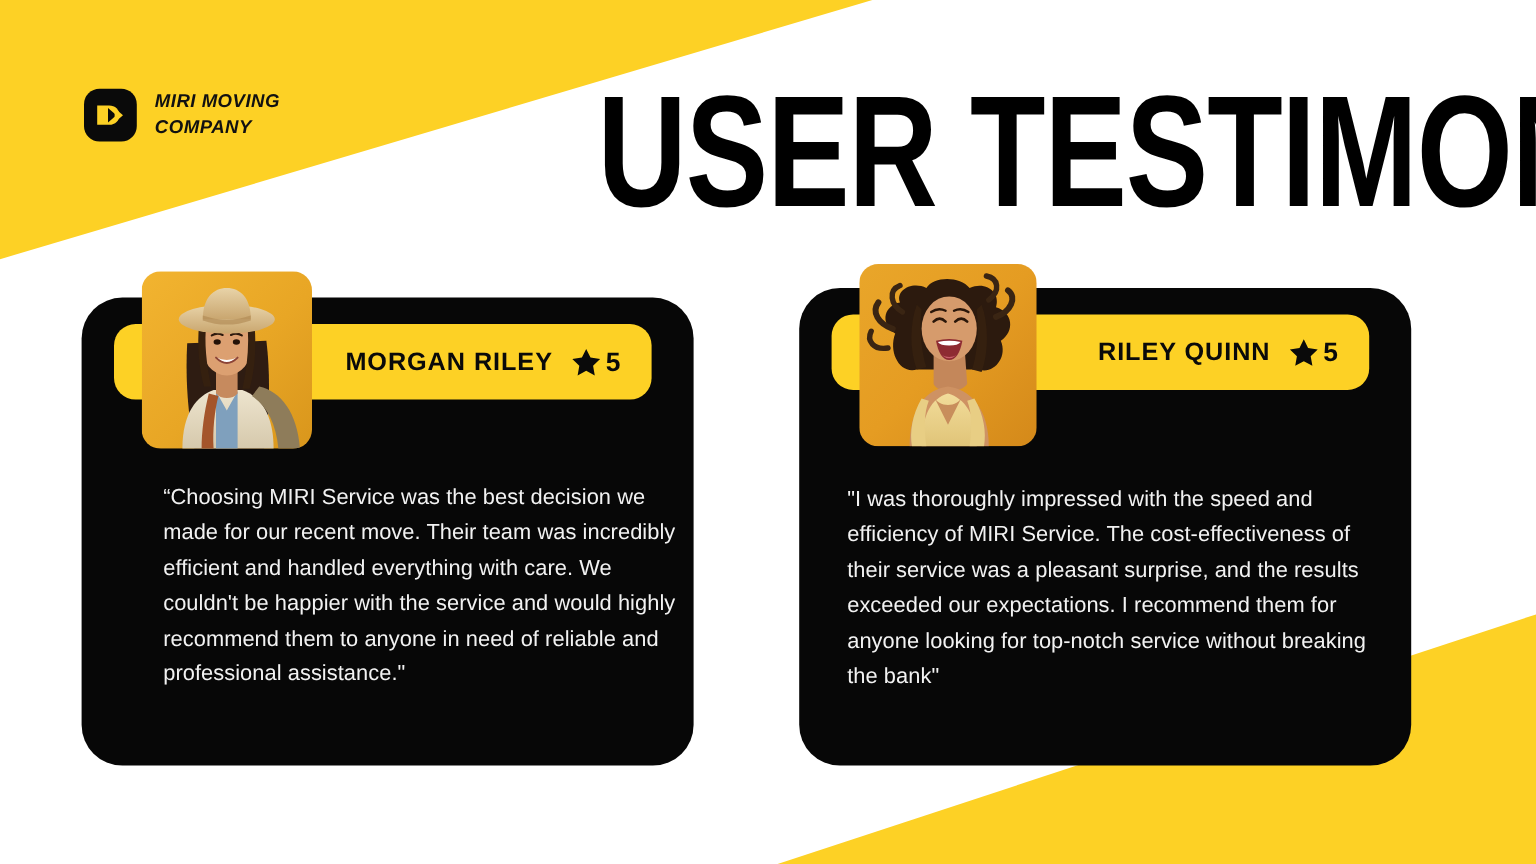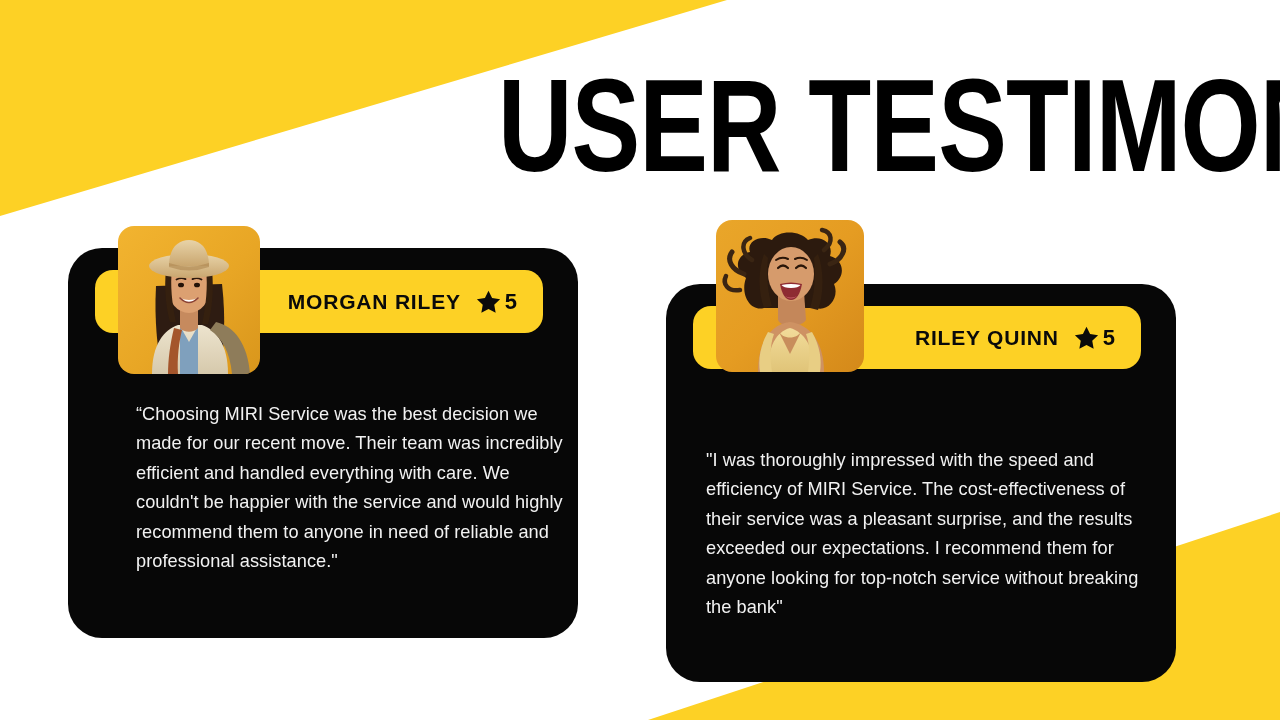--- a/index.html
+++ b/index.html
@@ -78,21 +78,21 @@
 
   
   .card {
     position: absolute;
     background: #070707;
     border-radius: 34px;
     padding-left: 36px;
   }
 
   #card-0 { left: 68px;  top: 248px; width: 510px; height: 390px; }
-  #card-1 { left: 666px; top: 240px; width: 510px; height: 398px; margin-top: 44px; }
+  #card-1 { left: 666px; top: 240px; width: 510px; height: 398px; }
 
   .name-pill {
     position: absolute;
     background: #FDD125;
     border-radius: 18px;
     display: flex;
     align-items: center;
     justify-content: flex-end;
     padding-right: 26px;
     z-index: 2;
@@ -159,20 +159,31 @@
 </head>
 <body>
 
 <div id="slide">
 
   <svg class="bg-shape" viewBox="0 0 1280 720" preserveAspectRatio="none">
     <polygon points="0,0 727,0 0,216" fill="#FDD125"></polygon>
     <polygon points="1280,512 1280,720 648,720" fill="#FDD125"></polygon>
   </svg>
 
+  <div class="brand">
+    <div class="brand-logo">
+      <svg width="30" height="30" viewBox="0 0 30 30">
+        <path d="M4 7 L14 7 C19 7 22.5 10.5 22.5 15 C22.5 19.5 19 23 14 23 L4 23 Z" fill="#FDD125"></path>
+        <path d="M13 9 L20 15 L13 21 Z" fill="#0a0a0a"></path>
+        <path d="M18.5 9 L25.5 15 L18.5 21 Z" fill="#FDD125"></path>
+      </svg>
+    </div>
+    <div class="brand-name">MIRI MOVING
+COMPANY</div>
+  </div>
 
   <div class="page-title">USER TESTIMONIAL</div>
 
   <div class="card" id="card-0">
     <div class="name-pill" id="pill-0">
       <div class="pill-inner">
         <span class="reviewer-name">MORGAN RILEY</span>
         <span class="rating">
           <svg class="star-icon" width="27" height="26" viewBox="0 0 24 24">
             <path d="M12 1.6 L15.3 8.3 L22.7 9.4 L17.3 14.6 L18.6 22 L12 18.5 L5.4 22 L6.7 14.6 L1.3 9.4 L8.7 8.3 Z" fill="#0a0a0a"></path>

